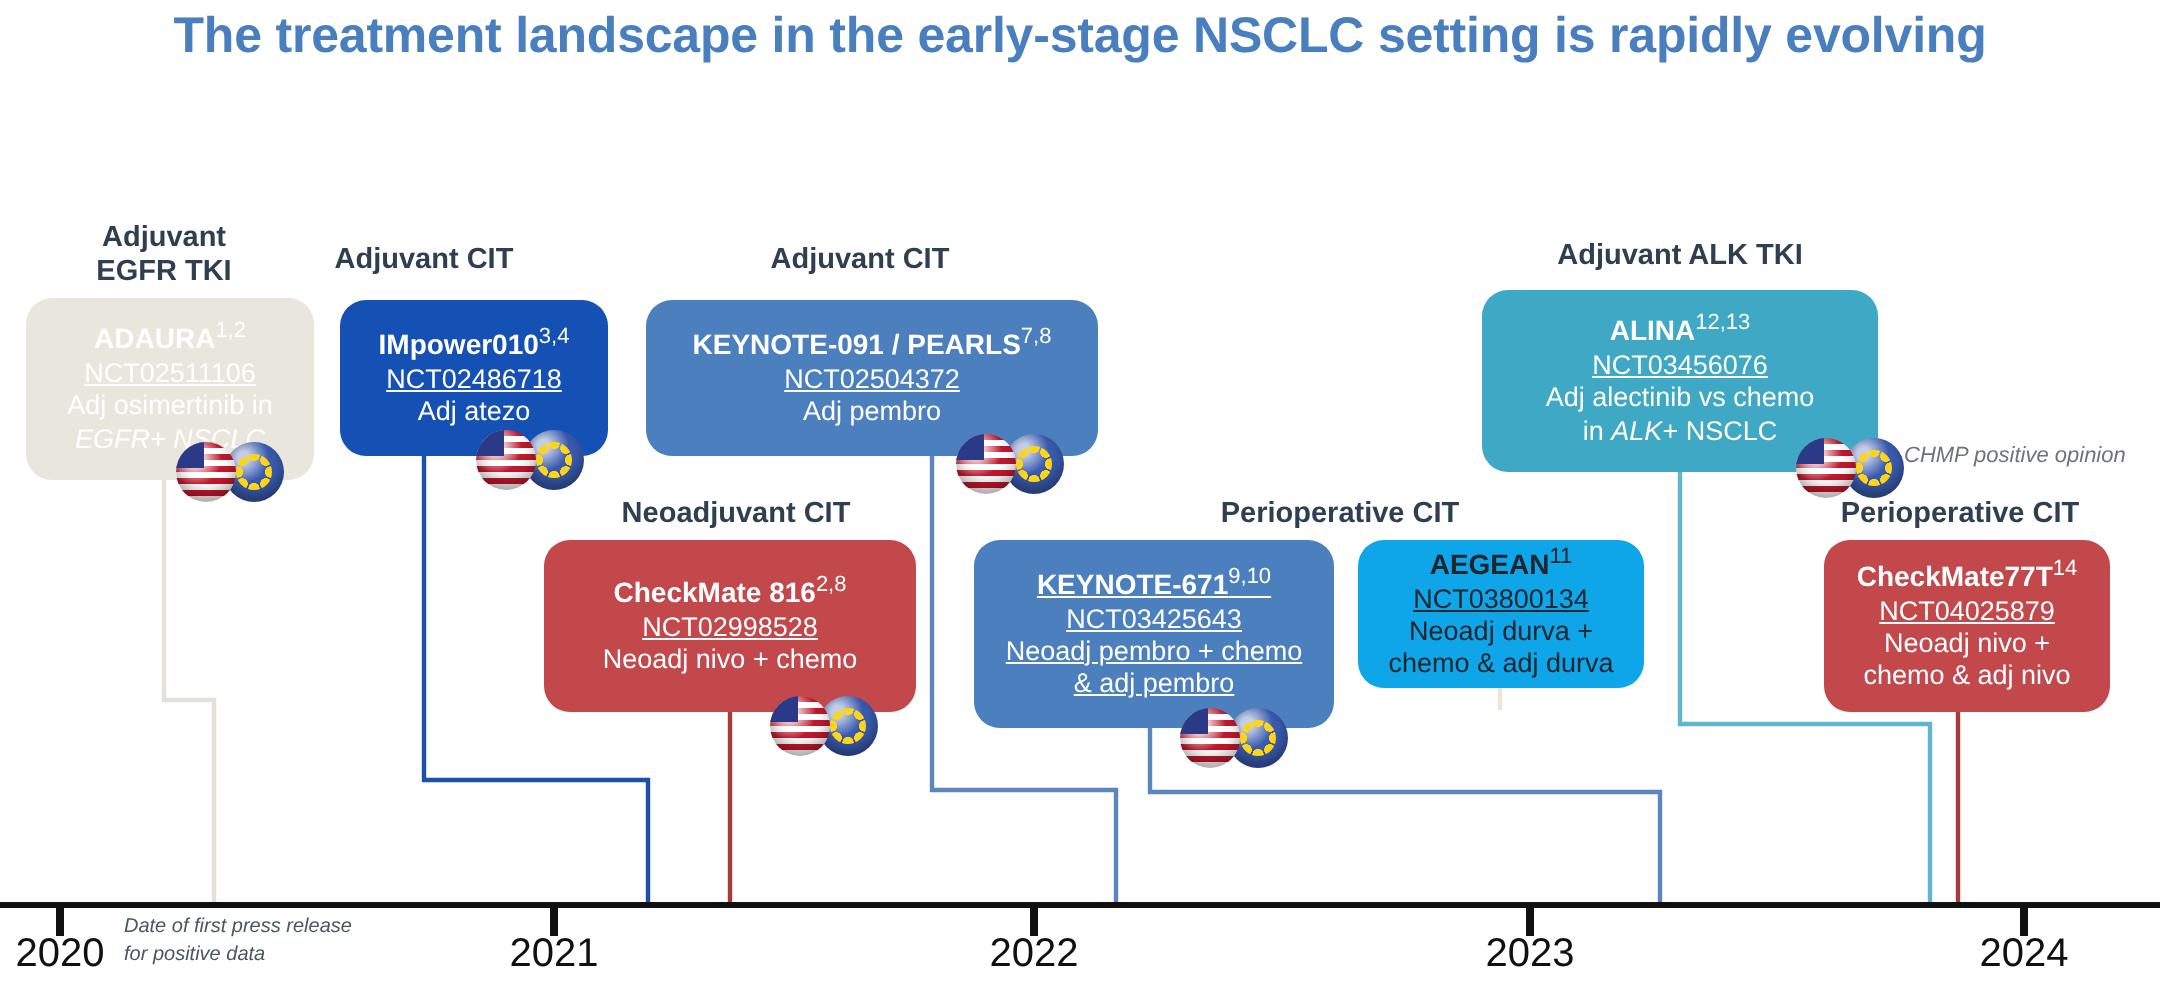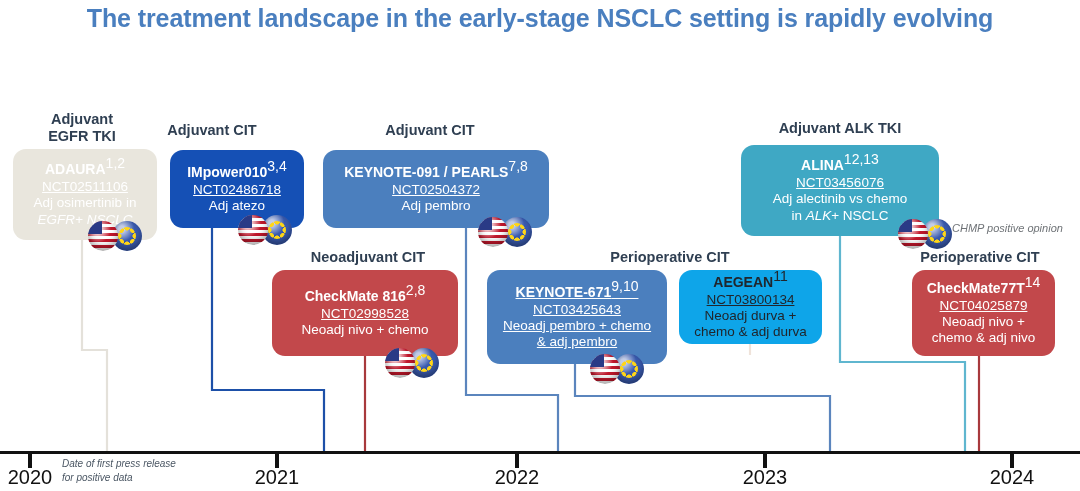--- a/index.html
+++ b/index.html
@@ -47,21 +47,21 @@
     align-items:center;
     justify-content:center;
     text-align:center;
     padding:6px 8px;
     font-size:13.5px;
     line-height:16.5px;
   }
   .card .nm{font-weight:bold;font-size:14px;line-height:17px;}
   .card .nct{text-decoration:underline;font-size:13.5px;line-height:17px;}
   .card .dsc{font-size:13.5px;line-height:16.5px;}
-  sup{font-size:14px;line-height:0;vertical-align:super;font-weight:normal;}
+  sup{font-size:11px;line-height:0;vertical-align:super;font-weight:normal;}
 
   .c-adaura{background:#e9e6dd;color:#ffffff;}
   .c-adaura .nct{text-decoration-color:#ffffff;}
   .c-impower{background:#1550b5;color:#ffffff;}
   .c-keynote091{background:#4b7fbe;color:#ffffff;text-align:center;}
   .c-alina{background:#3fa8c4;color:#ffffff;}
   .c-cm816{background:#c2484b;color:#ffffff;}
   .c-keynote671{background:#4b7fbe;color:#ffffff;}
   .c-aegean{background:#0ea5e9;color:#20262d;}
   .c-cm77t{background:#c2484b;color:#ffffff;}

